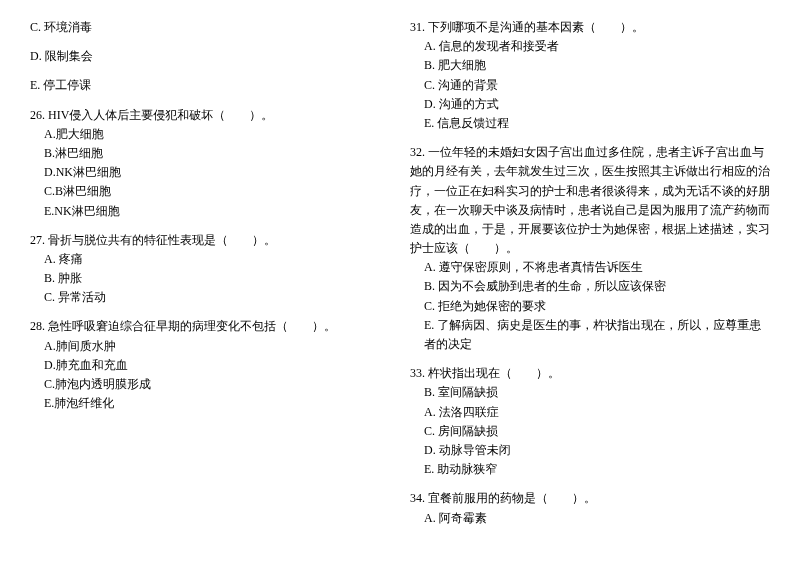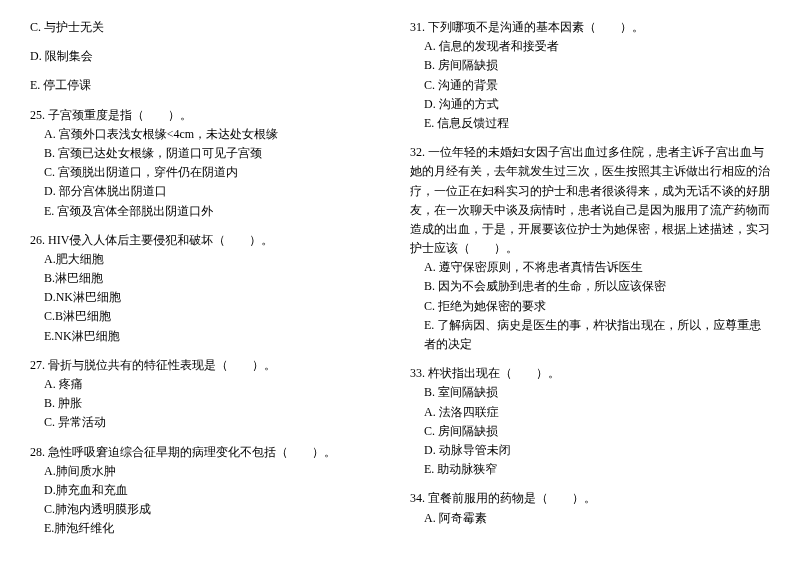--- a/index.html
+++ b/index.html
@@ -44,35 +44,27 @@
     }
   </style>
 </head>
 <body>
 
 <div class="page">
   <div class="content">
 
     <div class="column" id="left-col">
     <div class="question-block">
-          <div class="question-title">C. 与护士无关</div>
+          <div class="question-title">C. 环境消毒</div>
         </div>
         <div class="question-block">
           <div class="question-title">D. 限制集会</div>
         </div>
         <div class="question-block">
           <div class="question-title">E. 停工停课</div>
-        </div>
-        <div class="question-block">
-          <div class="question-title">25. 子宫颈重度是指（　　）。</div>
-          <div class="option">A. 宫颈外口表浅女根缘&lt;4cm，未达处女根缘</div>
-          <div class="option">B. 宫颈已达处女根缘，阴道口可见子宫颈</div>
-          <div class="option">C. 宫颈脱出阴道口，穿件仍在阴道内</div>
-          <div class="option">D. 部分宫体脱出阴道口</div>
-          <div class="option">E. 宫颈及宫体全部脱出阴道口外</div>
         </div>
         <div class="question-block">
           <div class="question-title">26. HIV侵入人体后主要侵犯和破坏（　　）。</div>
           <div class="option">A.肥大细胞</div>
           <div class="option">B.淋巴细胞</div>
           <div class="option">D.NK淋巴细胞</div>
           <div class="option">C.B淋巴细胞</div>
           <div class="option">E.NK淋巴细胞</div>
         </div>
         <div class="question-block">
@@ -87,21 +79,21 @@
           <div class="option">D.肺充血和充血</div>
           <div class="option">C.肺泡内透明膜形成</div>
           <div class="option">E.肺泡纤维化</div>
         </div>
       </div>
 
     <div class="column" id="right-col">
     <div class="question-block">
           <div class="question-title">31. 下列哪项不是沟通的基本因素（　　）。</div>
           <div class="option">A. 信息的发现者和接受者</div>
-          <div class="option">B. 房间隔缺损</div>
+          <div class="option">B. 肥大细胞</div>
           <div class="option">C. 沟通的背景</div>
           <div class="option">D. 沟通的方式</div>
           <div class="option">E. 信息反馈过程</div>
         </div>
         <div class="question-block">
           <div class="question-title">32. 一位年轻的未婚妇女因子宫出血过多住院，患者主诉子宫出血与她的月经有关，去年就发生过三次，医生按照其主诉做出行相应的治疗，一位正在妇科实习的护士和患者很谈得来，成为无话不谈的好朋友，在一次聊天中谈及病情时，患者说自己是因为服用了流产药物而造成的出血，于是，开展要该位护士为她保密，根据上述描述，实习护士应该（　　）。</div>
           <div class="option">A. 遵守保密原则，不将患者真情告诉医生</div>
           <div class="option">B. 因为不会威胁到患者的生命，所以应该保密</div>
           <div class="option">C. 拒绝为她保密的要求</div>
           <div class="option">E. 了解病因、病史是医生的事，杵状指出现在，所以，应尊重患者的决定</div>

